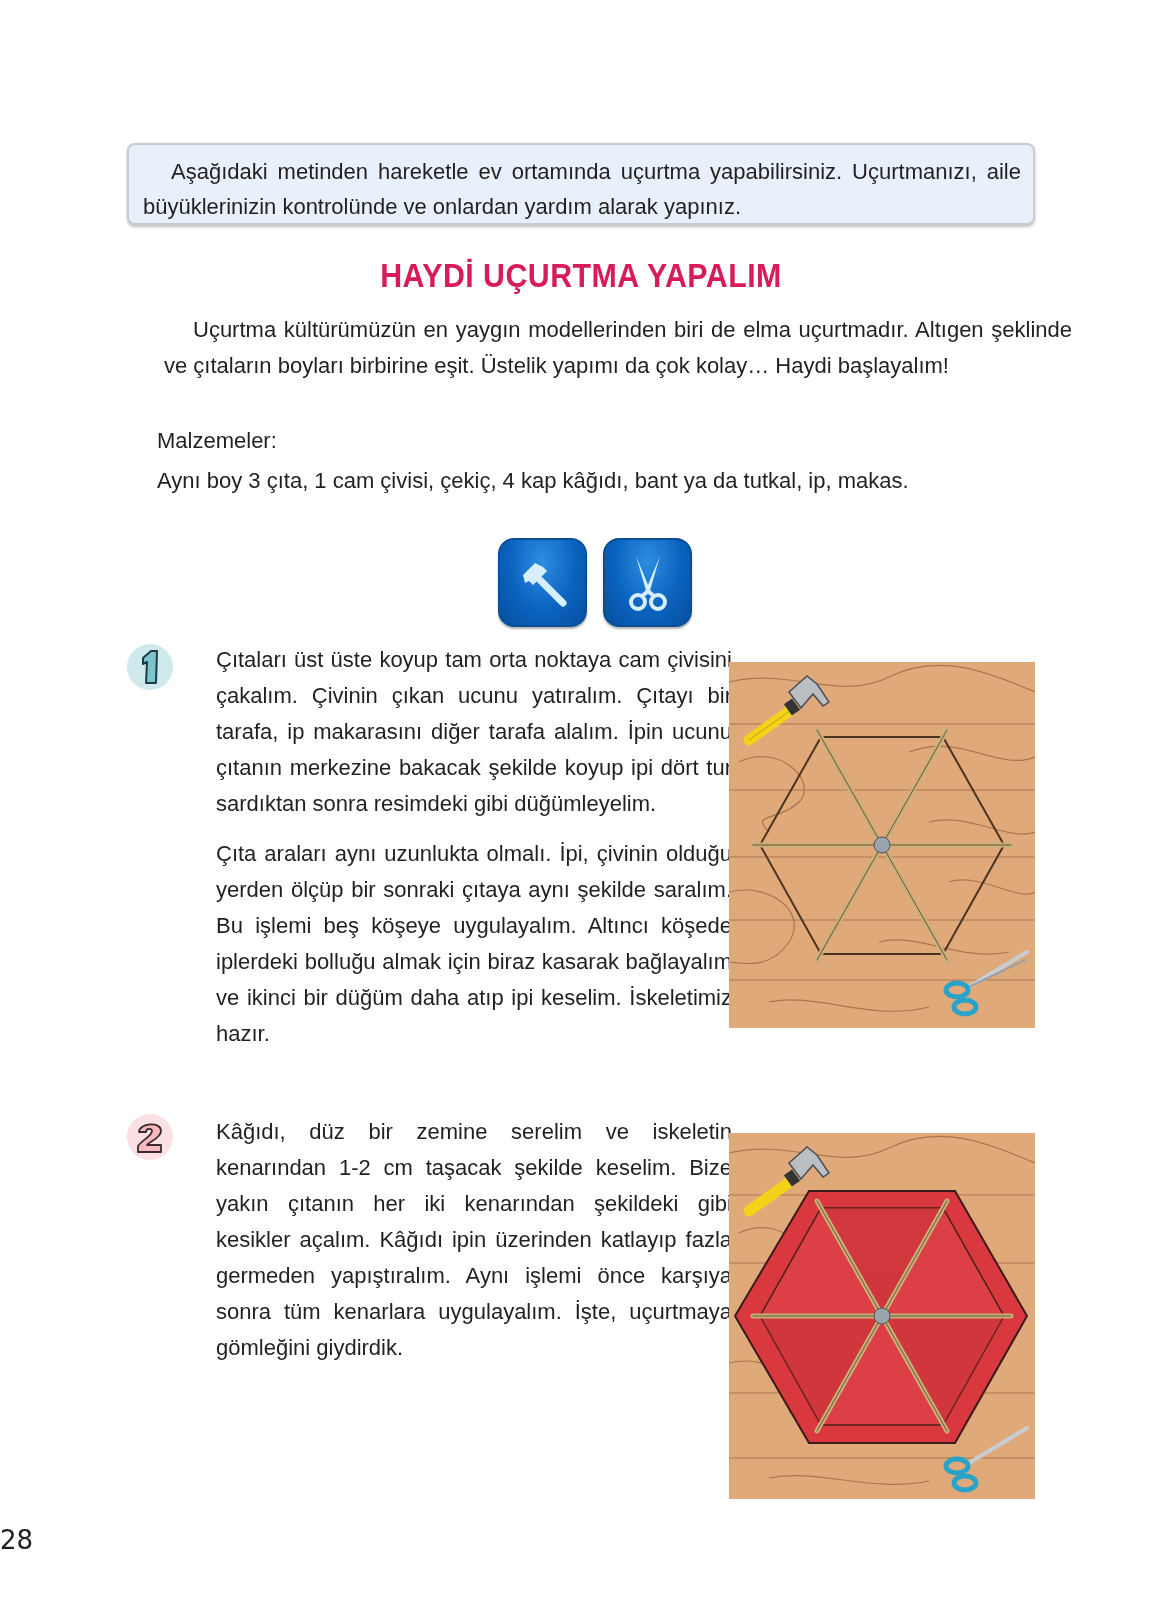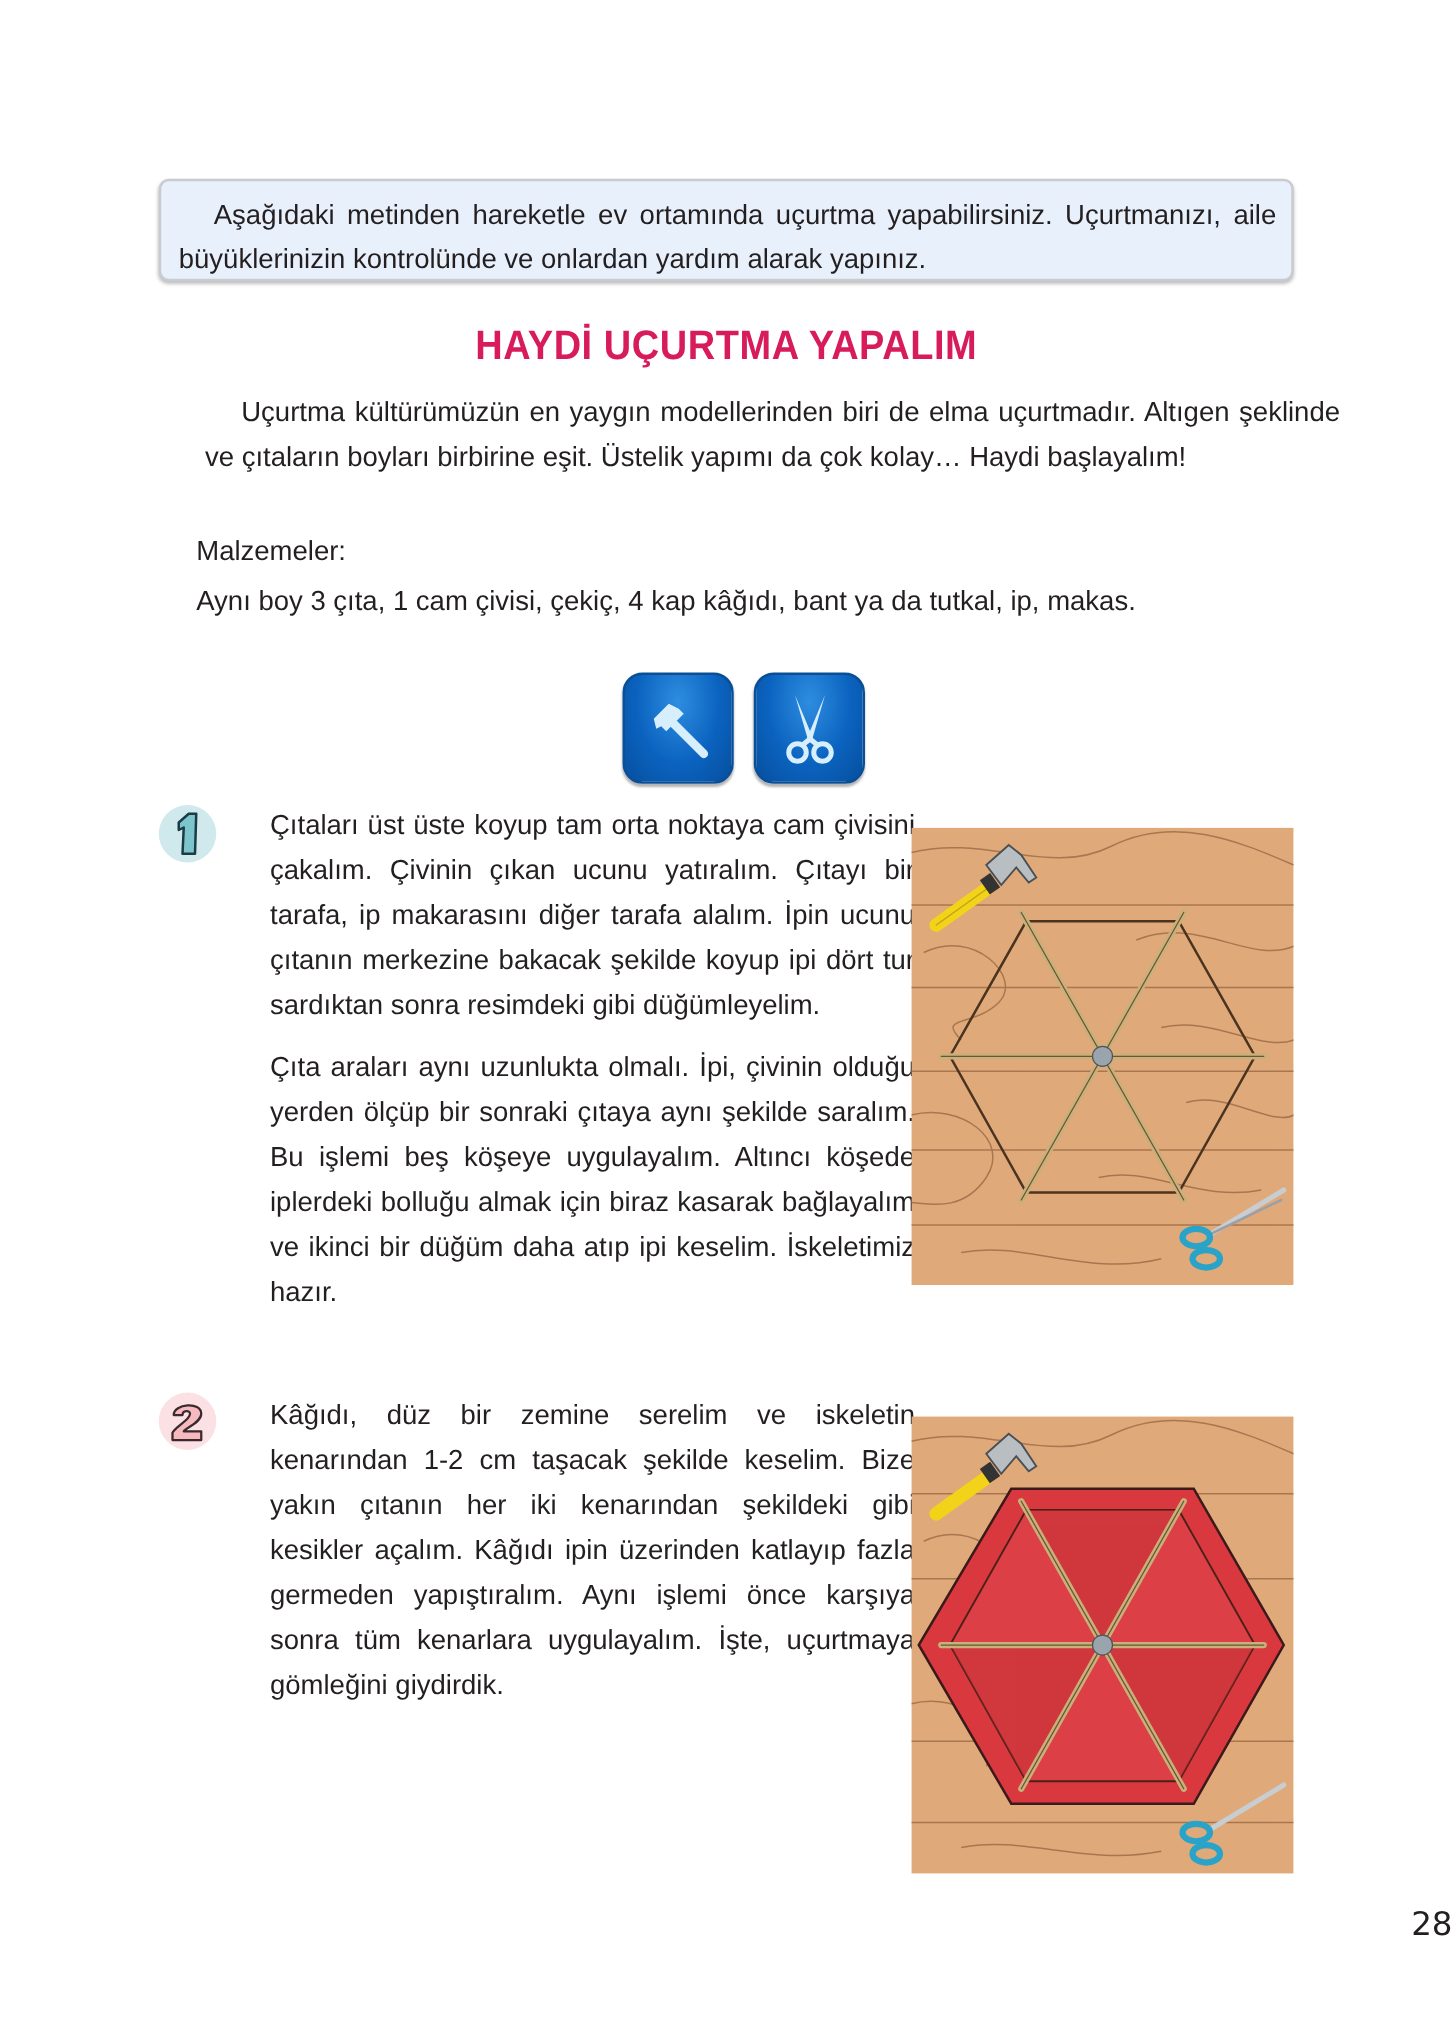--- a/index.html
+++ b/index.html
@@ -42,21 +42,21 @@
       display: flex; align-items: center; justify-content: center;
     }
     .badge-1 { background: #cfe9ec; }
     .badge-2 { background: #fbe1e4; }
     .step-text { position: absolute; left: 53px; width: 516px; font-size: 22px; line-height: 36px; text-align: justify; margin-left: 36px; }
     .step-text p + p { margin-top: 14px; }
 
     .illustration { position: absolute; left: 729px; width: 306px; height: 366px; overflow: hidden; }
 
     .page-number {
-      position: absolute; left: 0; width: 1162px; top: 1525px; text-align: right;
+      position: absolute; left: 0; width: 1162px; top: 1525px; text-align: left;
       font-family: "DejaVu Sans", sans-serif; font-size: 26px; color: #231f20;
     }
   </style>
 </head>
 <body>
 
 <div class="intro-box">
   <p>Aşağıdaki metinden hareketle ev ortamında uçurtma yapabilirsiniz. Uçurtmanızı, aile büyüklerinizin kontrolünde ve onlardan yardım alarak yapınız.</p>
 </div>
 

